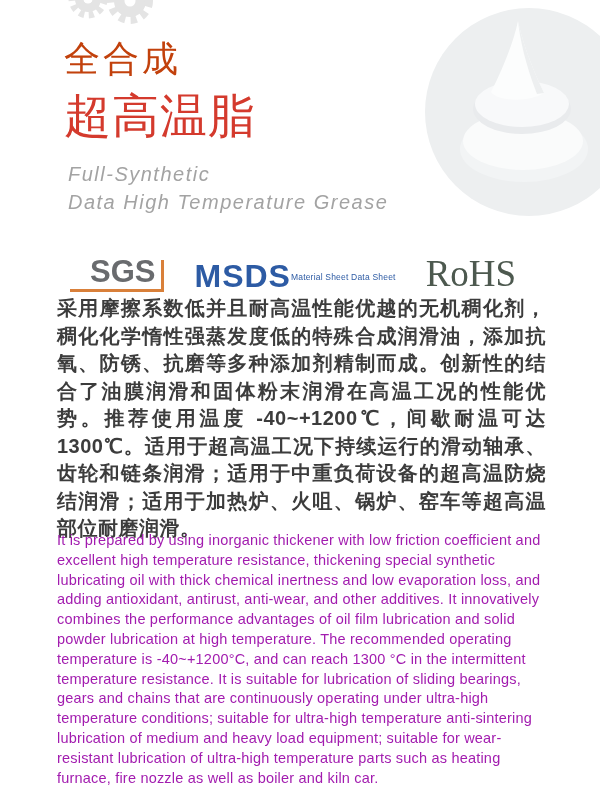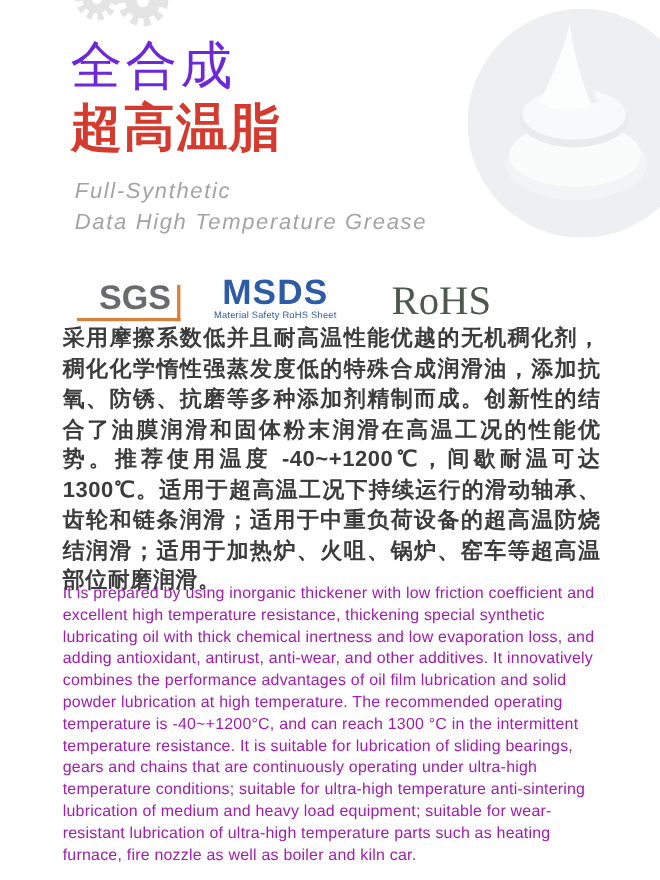--- a/index.html
+++ b/index.html
@@ -4,43 +4,43 @@
 <style>
   html,body { margin:0; padding:0; background:#ffffff; }
   .page {
     position:relative; width:600px; height:800px; background:#ffffff;
     overflow:hidden; font-family:"Liberation Sans", sans-serif;
   }
   .gears { position:absolute; left:56px; top:0; }
   .product-circle { position:absolute; left:425px; top:8px; width:208px; height:208px; }
 
   .title-zh { position:absolute; left:64px; top:30px; margin:0; }
-  .title-line1 { display:block; font-size:47px; line-height:58px; color:#6d28d9;
+  .title-line1 { display:block; font-size:36px; line-height:58px; color:#c2410c;
                  font-weight:500; letter-spacing:3px; }
   .title-line2 { display:block; font-size:47px; line-height:56px; color:#d43a2d;
-                 font-weight:700; letter-spacing:1px; }
+                 font-weight:400; letter-spacing:1px; }
 
   .subtitle { position:absolute; left:68px; top:160px; font-style:italic;
               color:#a3a3a3; font-size:20px; line-height:28px; letter-spacing:1.5px; }
   .subtitle span { display:block; }
 
   .certs { position:absolute; left:70px; top:240px; display:flex;
            align-items:flex-end; gap:30px; height:52px; }
   .sgs { position:relative; padding:0 9px 3px 20px; border-bottom:3px solid #d9803a; }
   .sgs::after { content:''; position:absolute; right:0; top:3px; bottom:-3px;
                 width:3px; background:#d9803a; }
   .sgs-text { font-size:31px; line-height:29px; font-weight:bold; color:#696b6e; }
 
-  .msds { display:flex; flex-direction:column; align-items:center; padding-bottom:1px; }
+  .msds { display:flex; flex-direction:row; align-items:center; padding-bottom:1px; }
   .msds-text { font-size:32px; line-height:30px; font-weight:800; color:#2d5ba4;
                letter-spacing:1px; }
   .msds-sub { font-size:8.5px; color:#2d5ba4; letter-spacing:0.2px; white-space:nowrap;
               margin-top:1px; }
 
-  .rohs { padding-bottom:1px;margin-left:20px; }
+  .rohs { padding-bottom:1px; }
   .rohs-text { font-family:"Liberation Serif", serif; font-size:37px; line-height:34px;
                color:#4d594f; }
 
   .desc-zh { position:absolute; left:57px; top:295px; width:489px; margin:0;
              font-size:20px; line-height:27.5px; color:#3c3c3c; text-align:justify;
              font-weight:700; letter-spacing:0.5px; }
   .desc-en { position:absolute; left:57px; top:531px; width:497px; margin:0;
              font-size:14.5px; line-height:19.8px; color:#a21caf; letter-spacing:0.2px; }
 </style>
 </head>
@@ -80,21 +80,21 @@
     <span>Full-Synthetic</span>
     <span>Data High Temperature Grease</span>
   </div>
 
   <div class="certs">
     <div class="sgs">
       <span class="sgs-text">SGS</span>
     </div>
     <div class="msds">
       <span class="msds-text">MSDS</span>
-      <span class="msds-sub">Material Safety RoHS Sheet</span>
+      <span class="msds-sub">Material Sheet Data Sheet</span>
     </div>
     <div class="rohs">
       <span class="rohs-text">RoHS</span>
     </div>
   </div>
 
   <p class="desc-zh">采用摩擦系数低并且耐高温性能优越的无机稠化剂，稠化化学惰性强蒸发度低的特殊合成润滑油，添加抗氧、防锈、抗磨等多种添加剂精制而成。创新性的结合了油膜润滑和固体粉末润滑在高温工况的性能优势。推荐使用温度 -40~+1200℃，间歇耐温可达 1300℃。适用于超高温工况下持续运行的滑动轴承、齿轮和链条润滑；适用于中重负荷设备的超高温防烧结润滑；适用于加热炉、火咀、锅炉、窑车等超高温部位耐磨润滑。</p>
 
   <p class="desc-en">It is prepared by using inorganic thickener with low friction coefficient and excellent high temperature resistance, thickening special synthetic lubricating oil with thick chemical inertness and low evaporation loss, and adding antioxidant, antirust, anti-wear, and other additives. It innovatively combines the performance advantages of oil film lubrication and solid powder lubrication at high temperature. The recommended operating temperature is -40~+1200°C, and can reach 1300 °C in the intermittent temperature resistance. It is suitable for lubrication of sliding bearings, gears and chains that are continuously operating under ultra-high temperature conditions; suitable for ultra-high temperature anti-sintering lubrication of medium and heavy load equipment; suitable for wear-resistant lubrication of ultra-high temperature parts such as heating furnace, fire nozzle as well as boiler and kiln car.</p>
 

